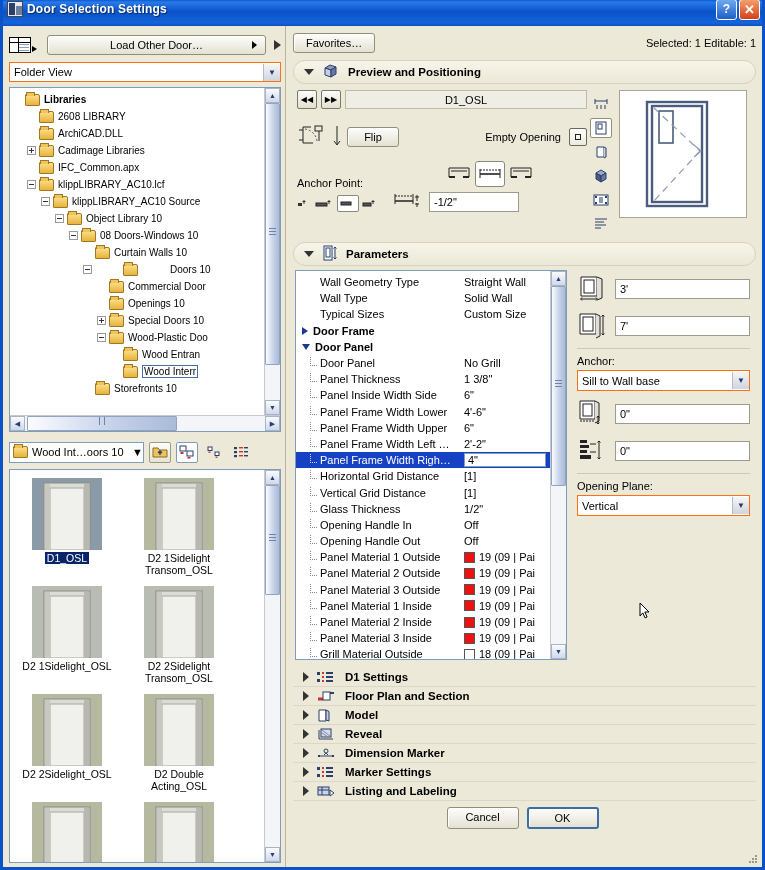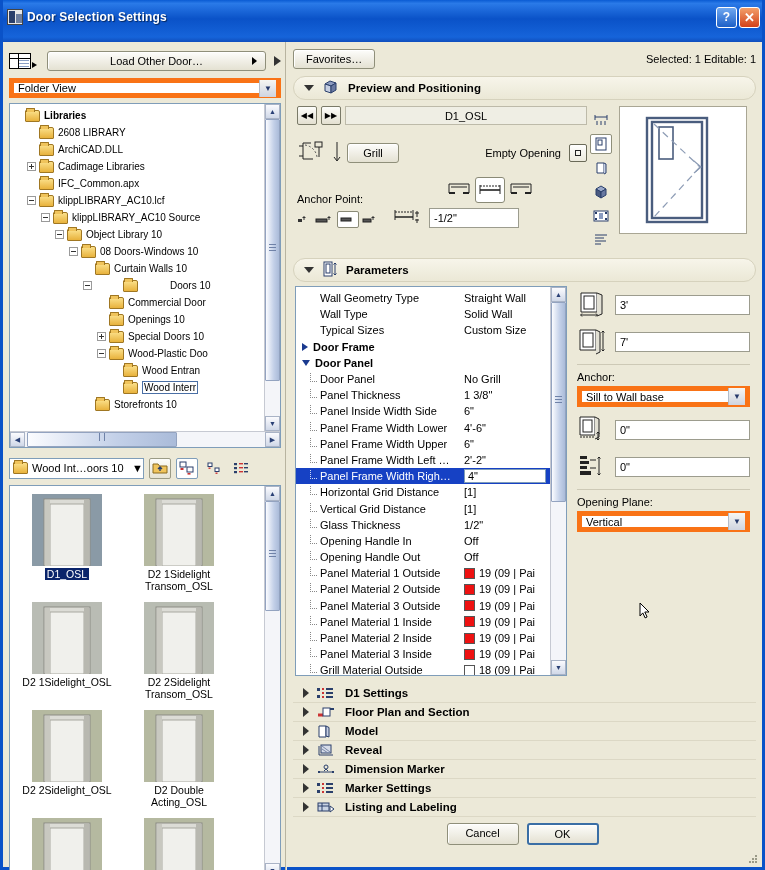--- a/index.html
+++ b/index.html
@@ -12,21 +12,21 @@
   }
   .window {
     position: absolute; left: 0; top: 0;
     width: 765px; height: 870px;
     background: #ece9d8;
     border: 3px solid #0a52c8;
     border-top: none;
   }
   
   .titlebar {
-    height: 42px;
+    height: 26px;
     background: linear-gradient(to bottom, #0a5bd3 0%, #2a7ae8 8%, #0a52c8 45%, #1664da 88%, #0f4ebd 100%);
     display: flex; align-items: center;
     padding: 0 2px 8px 4px;
     color: #fff;
   }
   .title-icon {
     width: 16px; height: 16px; margin-right: 4px;
     background: #e8e8e8; border: 1px solid #444;
     position: relative; flex: none;
   }
@@ -67,21 +67,21 @@
 
   
   .row { display: flex; align-items: center; }
   .btn {
     background: linear-gradient(to bottom,#fdfdfb,#e4e1d2);
     border: 1px solid #8f8f7a; border-radius: 3px;
     padding: 2px 8px; font-size: 11px; color: #000;
     box-shadow: inset 1px 1px 0 #fff;
   }
   .combo {
-    background: #fff; border: 5px solid #f97316;
+    background: #fff; border: 1px solid #f97316;
     height: 19px; display:flex; align-items:center;
     padding: 0 0 0 4px; font-size: 11px; position: relative;
   }
   .combo .arrow {
     width: 17px; height: 17px; margin-left:auto;
     background: linear-gradient(to bottom,#f6f6f2,#cfd4e0);
     border-left: 1px solid #b3bcc9;
     display:flex; align-items:center; justify-content:center;
     color:#25396b; font-size: 8px;
   }
@@ -600,21 +600,21 @@
                 <rect x="18" y="5" width="7" height="5" fill="none" stroke="#222"></rect>
                 <path d="M2 9h4M2 19h4" stroke="#222"></path>
                 <path d="M22 10v10" stroke="#222"></path>
               </svg>
             </span>
             <span style="margin:0 6px 0 2px;">
               <svg width="8" height="24" viewBox="0 0 8 24">
                   <path d="M4 2v18M1 17l3 4 3-4" stroke="#222" fill="none"></path>
                 </svg>
             </span>
-            <div class="btn" style="width:52px;text-align:center;padding:3px 0;">Grill</div>
+            <div class="btn" style="width:52px;text-align:center;padding:3px 0;">Flip</div>
             <div style="margin-left:auto;display:flex;align-items:center;gap:8px;">
               <span>Empty Opening</span>
               <span style="width:18px;height:18px;border:1px solid #6a6a58;border-radius:2px;background:linear-gradient(to bottom,#fff,#eceadd);display:flex;align-items:center;justify-content:center;">
                 <span style="width:6px;height:6px;border:1px solid #222;"></span>
               </span>
             </div>
           </div>
 
           <div style="display:flex;align-items:flex-end;margin-top:8px;">
             <div style="width:96px;">

